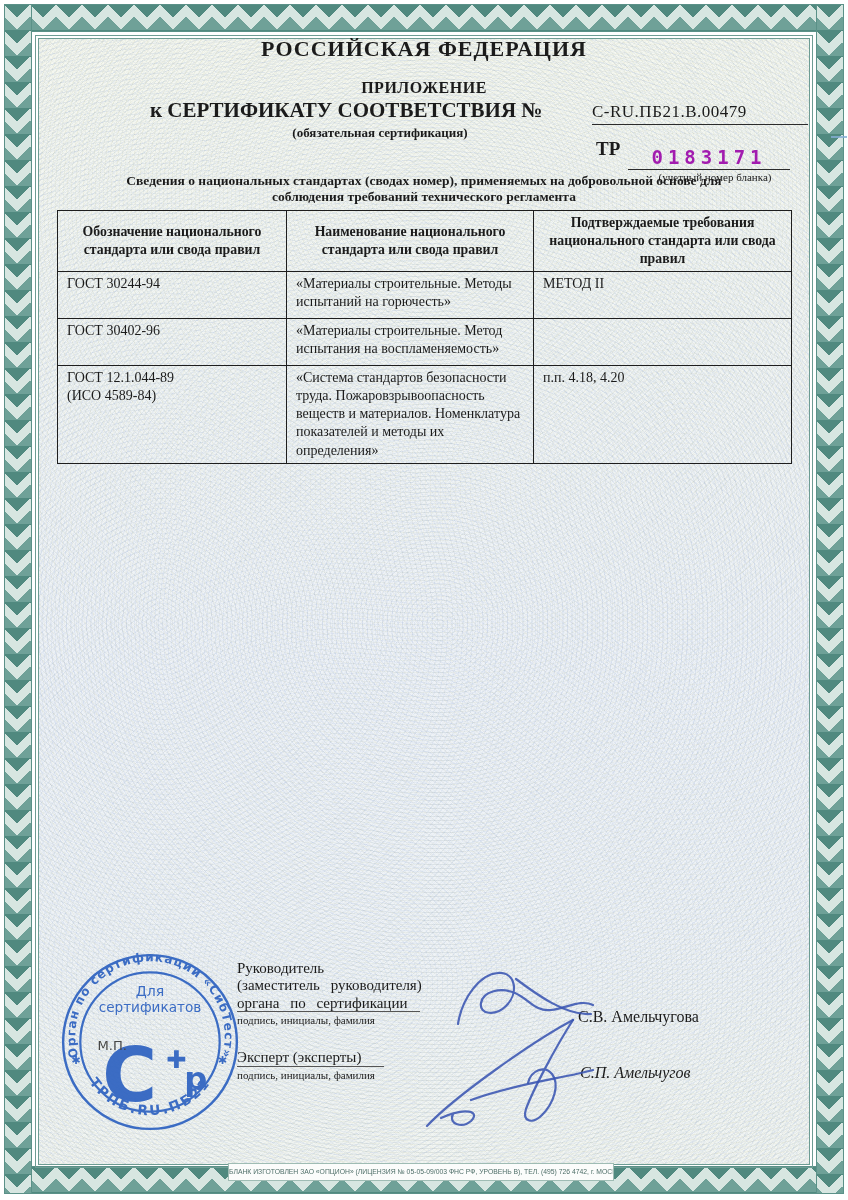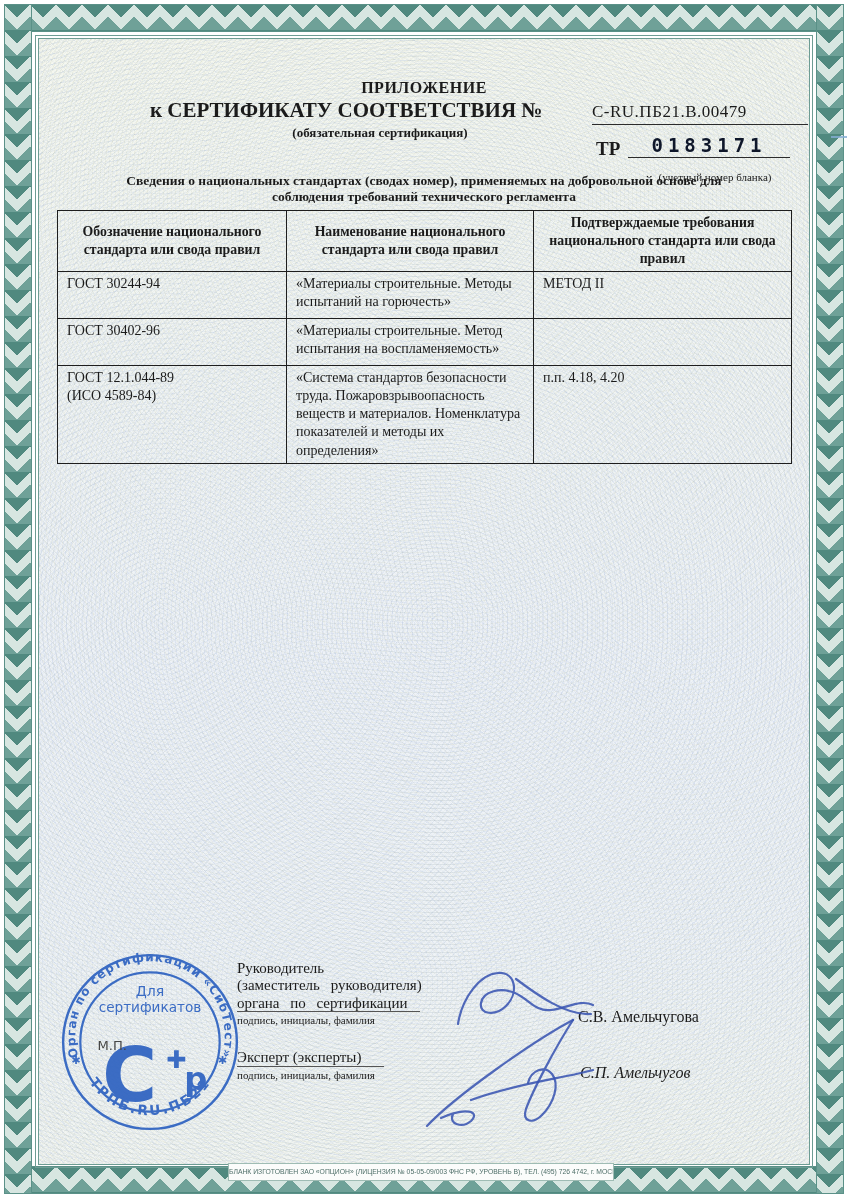--- a/index.html
+++ b/index.html
@@ -47,23 +47,23 @@
   .country-title{left:0; right:0; top:36px; font-size:22px; font-weight:bold; letter-spacing:1px;}
   .doc-type{left:0; right:0; top:79px; font-size:16px; font-weight:bold; letter-spacing:.5px;}
   .cert-line{left:150px; top:98px; font-size:21px; font-weight:bold; white-space:nowrap;}
   .cert-number{
     position:absolute; left:592px; top:102px; width:216px; text-align:left;
     font-size:17px; letter-spacing:.5px; border-bottom:1.5px solid #2b2b2b; padding-bottom:2px;
   }
   .cert-subtitle{left:230px; top:125px; width:300px; font-size:13px; font-weight:bold; text-align:center;}
   .tr-label{left:596px; top:138px; font-size:19px; font-weight:bold;}
   .blank-number{
-    position:absolute; left:628px; top:134px; width:162px; text-align:center;
+    position:absolute; left:628px; top:146px; width:162px; text-align:center;
     font-family:"DejaVu Sans Mono","Liberation Mono",monospace;
-    font-size:19px; font-weight:bold; color:#0f172a; letter-spacing:5px;
+    font-size:19px; font-weight:bold; color:#a21caf; letter-spacing:5px;
     border-bottom:1.5px solid #2b2b2b; padding-bottom:1px;
   }
   .blank-caption{left:640px; top:171px; width:150px; font-size:11px; text-align:center; white-space:nowrap;}
   .intro{left:104px; top:173px; width:640px; font-size:13.5px; font-weight:bold; text-align:center; line-height:1.18;}
   
   table.std{position:absolute; left:57px; top:210px; width:734px; border-collapse:collapse; table-layout:fixed;}
   table.std td,table.std th{border:1.6px solid #1e1e1e; padding:3px 9px; vertical-align:top; font-size:14px; line-height:1.3;}
   table.std th{font-weight:bold; text-align:center; font-size:13.8px; height:48px; vertical-align:middle;}
   .row-h1 td{height:40px;}
   .row-h2 td{height:40px;}
@@ -100,20 +100,21 @@
   <div class="bg-guilloche"></div>
 
   <div class="bstrip top"></div>
   <div class="bstrip bottom"></div>
   <div class="bstrip left"></div>
   <div class="bstrip right"></div>
   <div class="frame-line outer"></div>
   <div class="frame-line inner"></div>
   <div class="abs blue-tick"></div>
 
+  <div class="abs t-center country-title">РОССИЙСКАЯ ФЕДЕРАЦИЯ</div>
   <div class="abs cert-line">к СЕРТИФИКАТУ СООТВЕТСТВИЯ  №</div>
   <div class="abs t-center doc-type">ПРИЛОЖЕНИЕ</div>
   <div class="cert-number">C-RU.ПБ21.В.00479</div>
   <div class="abs cert-subtitle">(обязательная сертификация)</div>
   <div class="abs tr-label">ТР</div>
   <div class="blank-number">0183171</div>
   <div class="abs blank-caption">(учетный номер бланка)</div>
   <div class="abs intro">Сведения о национальных стандартах (сводах номер), применяемых на добровольной основе для соблюдения требований технического регламента</div>
 
   <table class="std">

